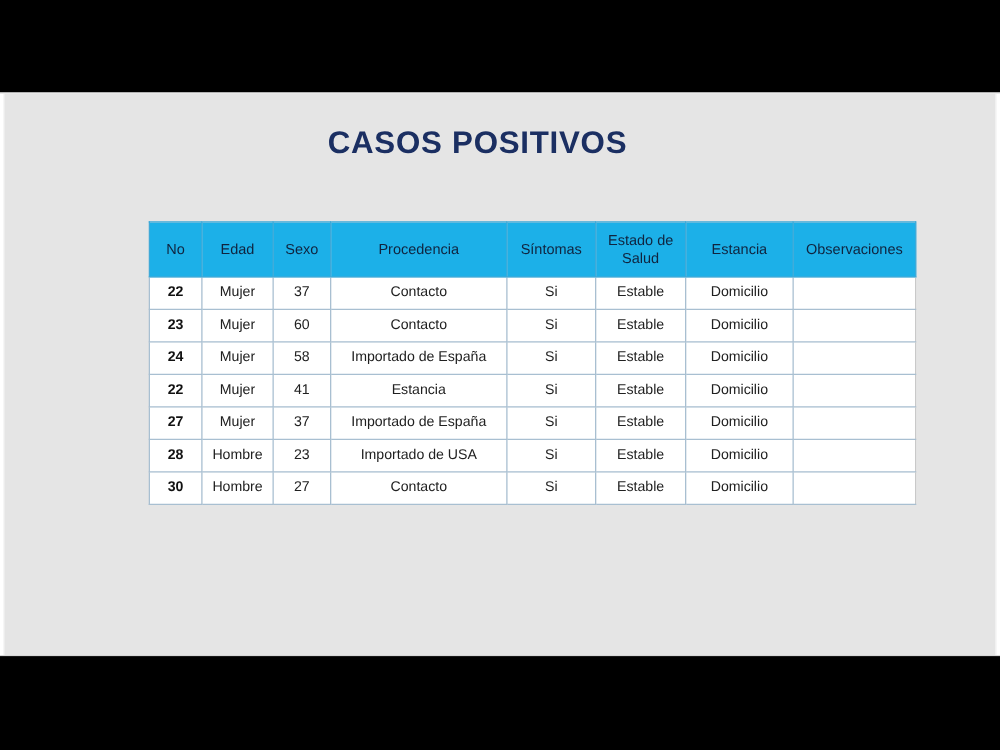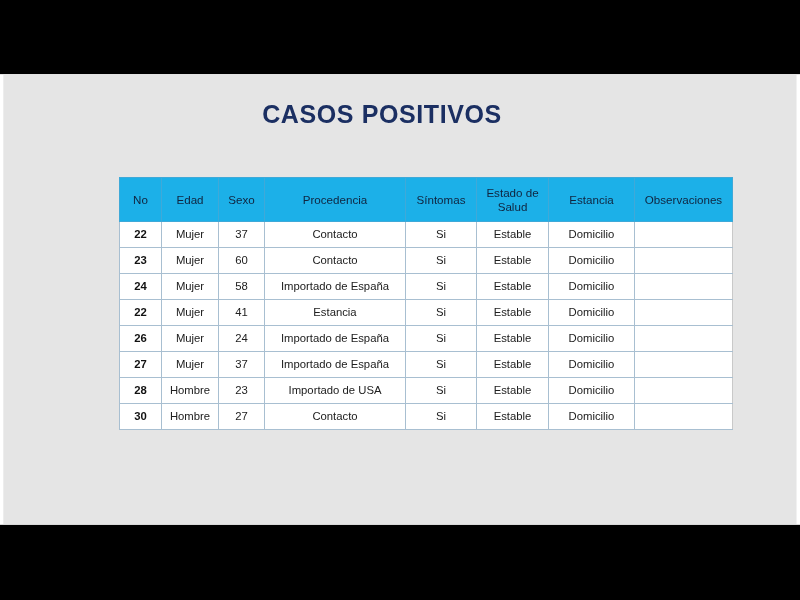--- a/index.html
+++ b/index.html
@@ -201,30 +201,20 @@
               <td class="col-no">22</td>
               <td class="col-sexo">Mujer</td>
               <td class="col-edad">41</td>
               <td class="col-proc">Estancia</td>
               <td class="col-sint">Si</td>
               <td class="col-estado">Estable</td>
               <td class="col-estan">Domicilio</td>
               <td class="col-obs"></td>
             </tr>
             <tr>
-              <td class="col-no">26</td>
-              <td class="col-sexo">Mujer</td>
-              <td class="col-edad">24</td>
-              <td class="col-proc">Importado de España</td>
-              <td class="col-sint">Si</td>
-              <td class="col-estado">Estable</td>
-              <td class="col-estan">Domicilio</td>
-              <td class="col-obs"></td>
-            </tr>
-            <tr>
               <td class="col-no">27</td>
               <td class="col-sexo">Mujer</td>
               <td class="col-edad">37</td>
               <td class="col-proc">Importado de España</td>
               <td class="col-sint">Si</td>
               <td class="col-estado">Estable</td>
               <td class="col-estan">Domicilio</td>
               <td class="col-obs"></td>
             </tr>
             <tr>

